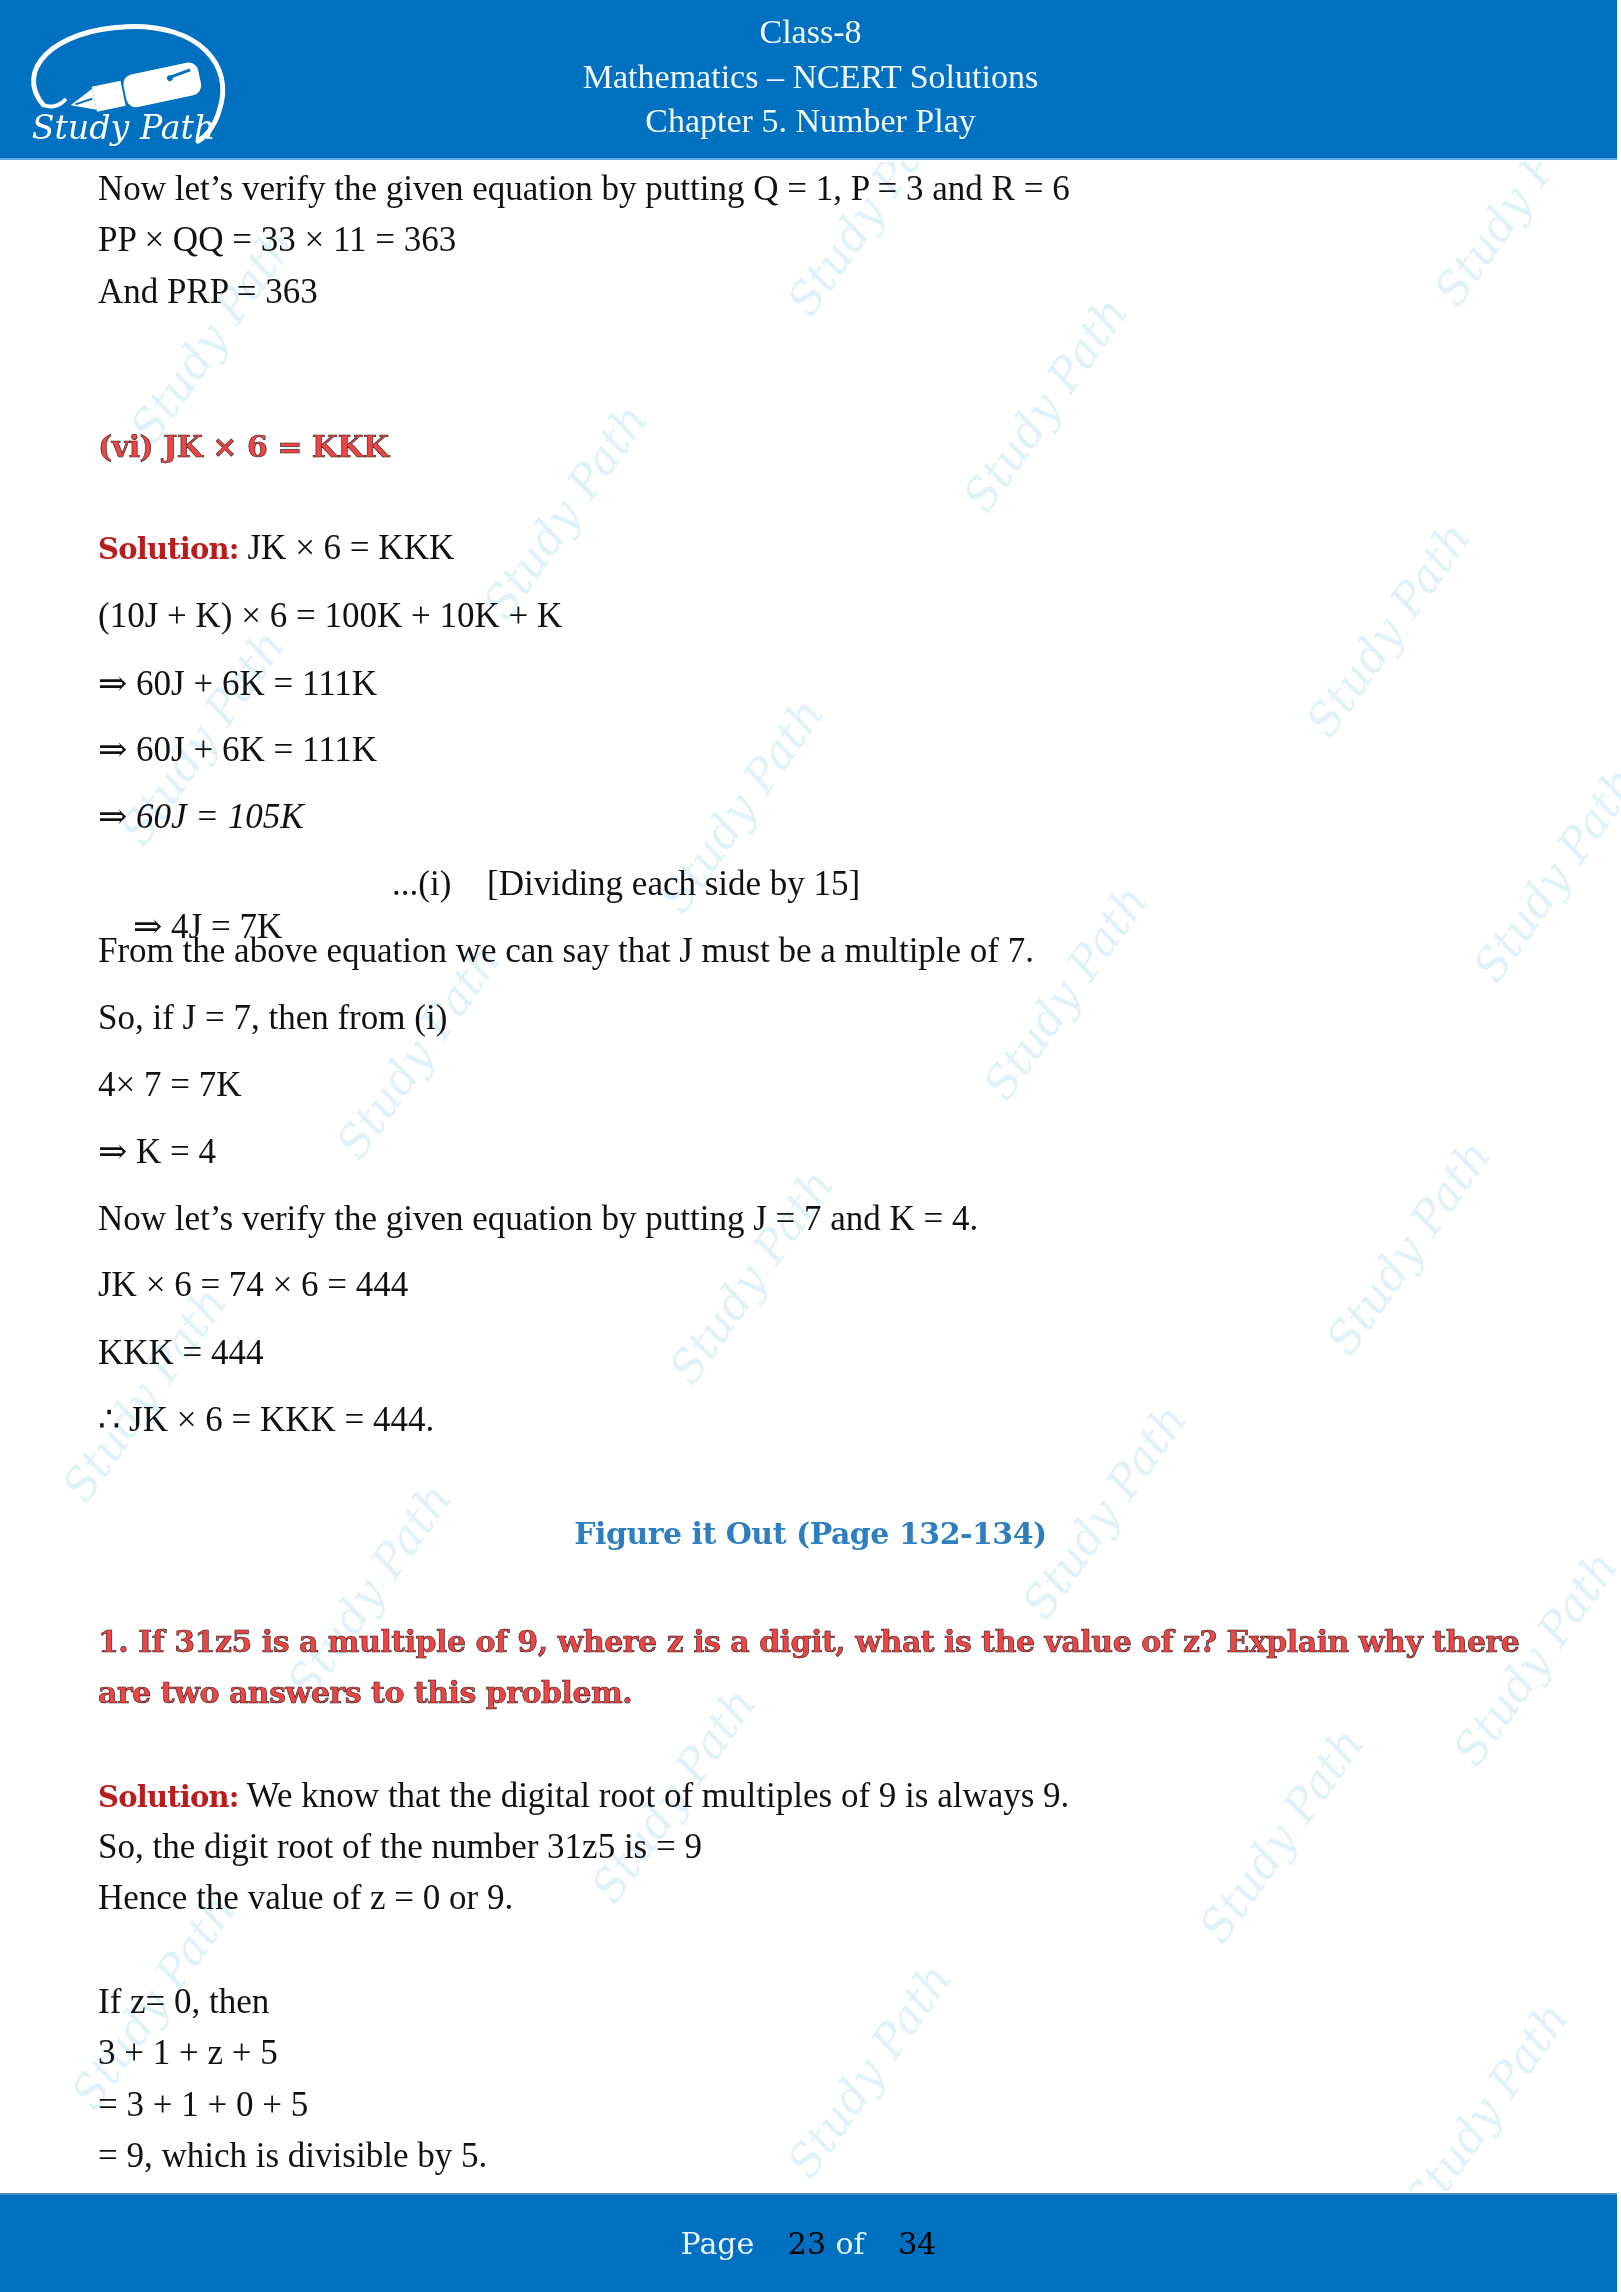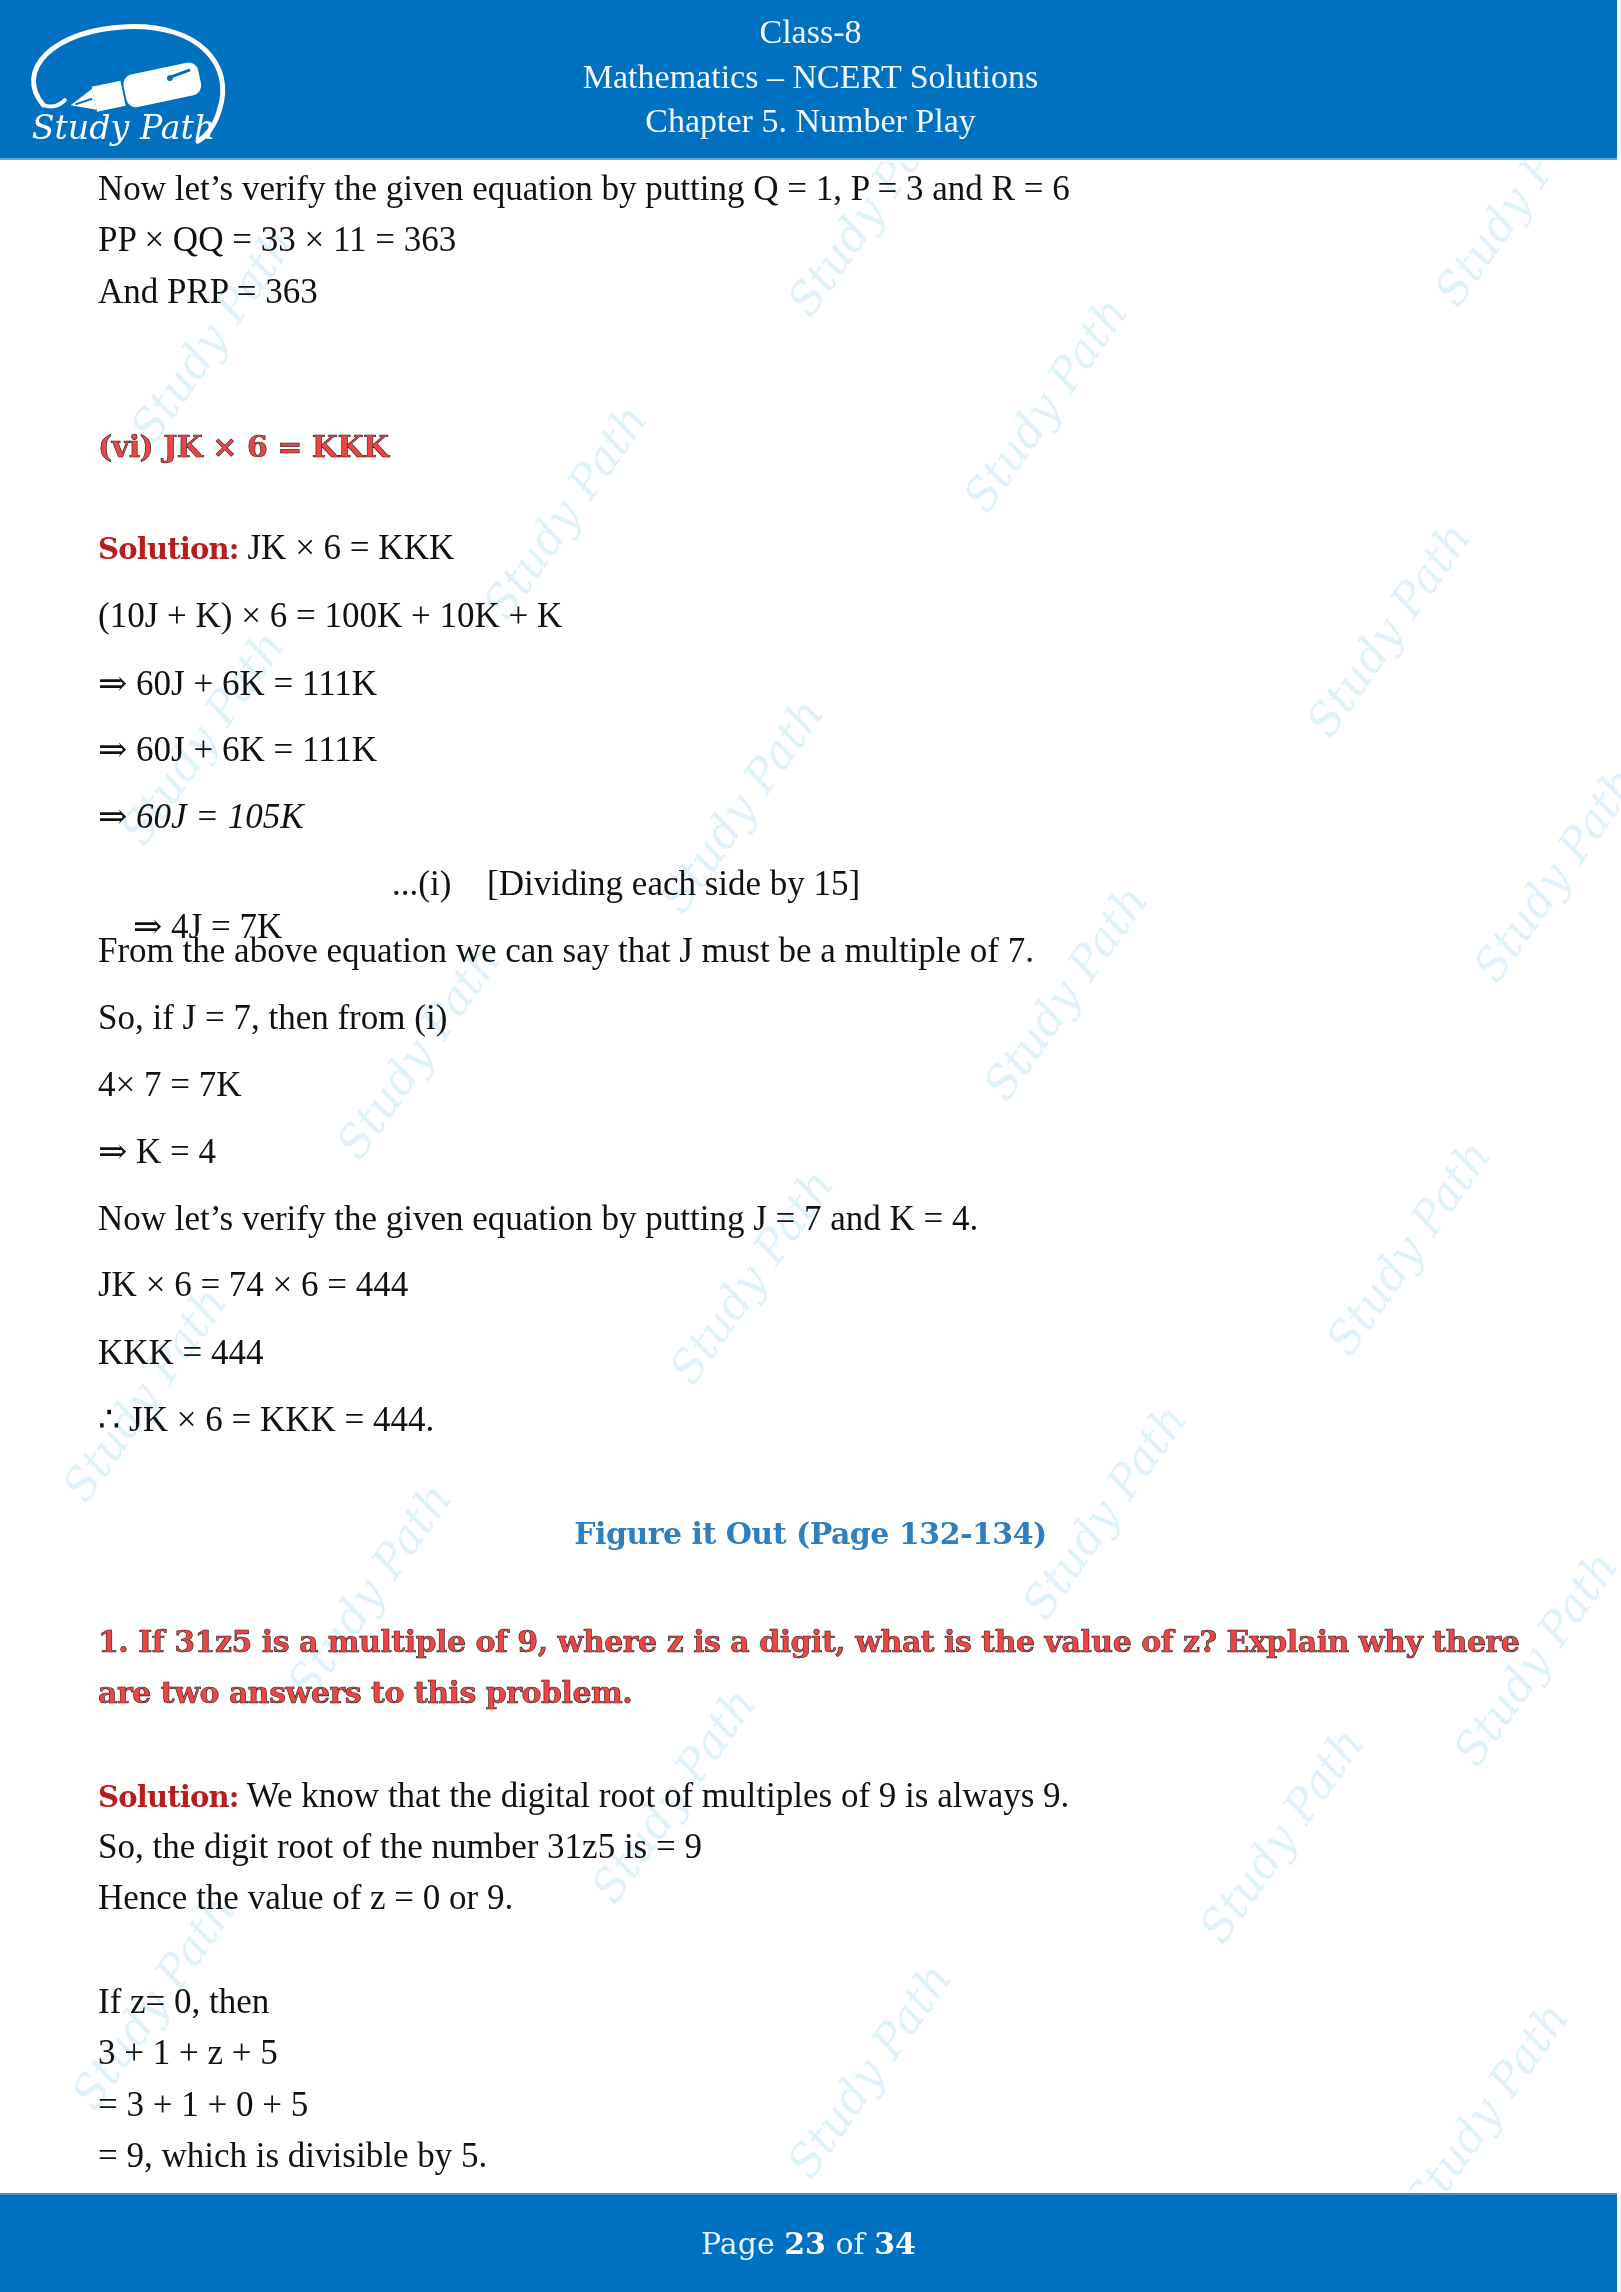--- a/index.html
+++ b/index.html
@@ -21,21 +21,21 @@
   }
   .header-line { position:absolute; left:0; width:100%; font-size:34px; line-height:39px; }
   .footer {
     position:absolute; left:0; top:2193px; width:1617px; height:100px;
     background:#0070c0; border-top:2px solid #4d8fbf;
   }
   .footer-text {
     position:absolute; left:0; width:100%; top:31px; text-align:center;
     color:#eaf4ff; font-size:30px; font-family:"DejaVu Serif", serif;
   }
-  .footer-text .num { font-weight:bold; color:#ffffff; }
+  .footer-text .num { font-weight:normal; color:#000000;margin-left:24px; }
   .watermarks { position:absolute; left:0; top:162px; width:1621px; height:2029px; overflow:hidden; pointer-events:none; }
   .wm {
     position:absolute; font-family:"DejaVu Serif", serif; font-style:italic;
     font-size:45px; color:#dff2fa; transform:rotate(-55deg); white-space:nowrap;
   }
   .content { position:absolute; left:0; top:0; width:1621px; height:2293px; }
   .line {
     position:absolute; left:98px; font-size:35px; line-height:43px; white-space:pre;
   }
   .heading {

